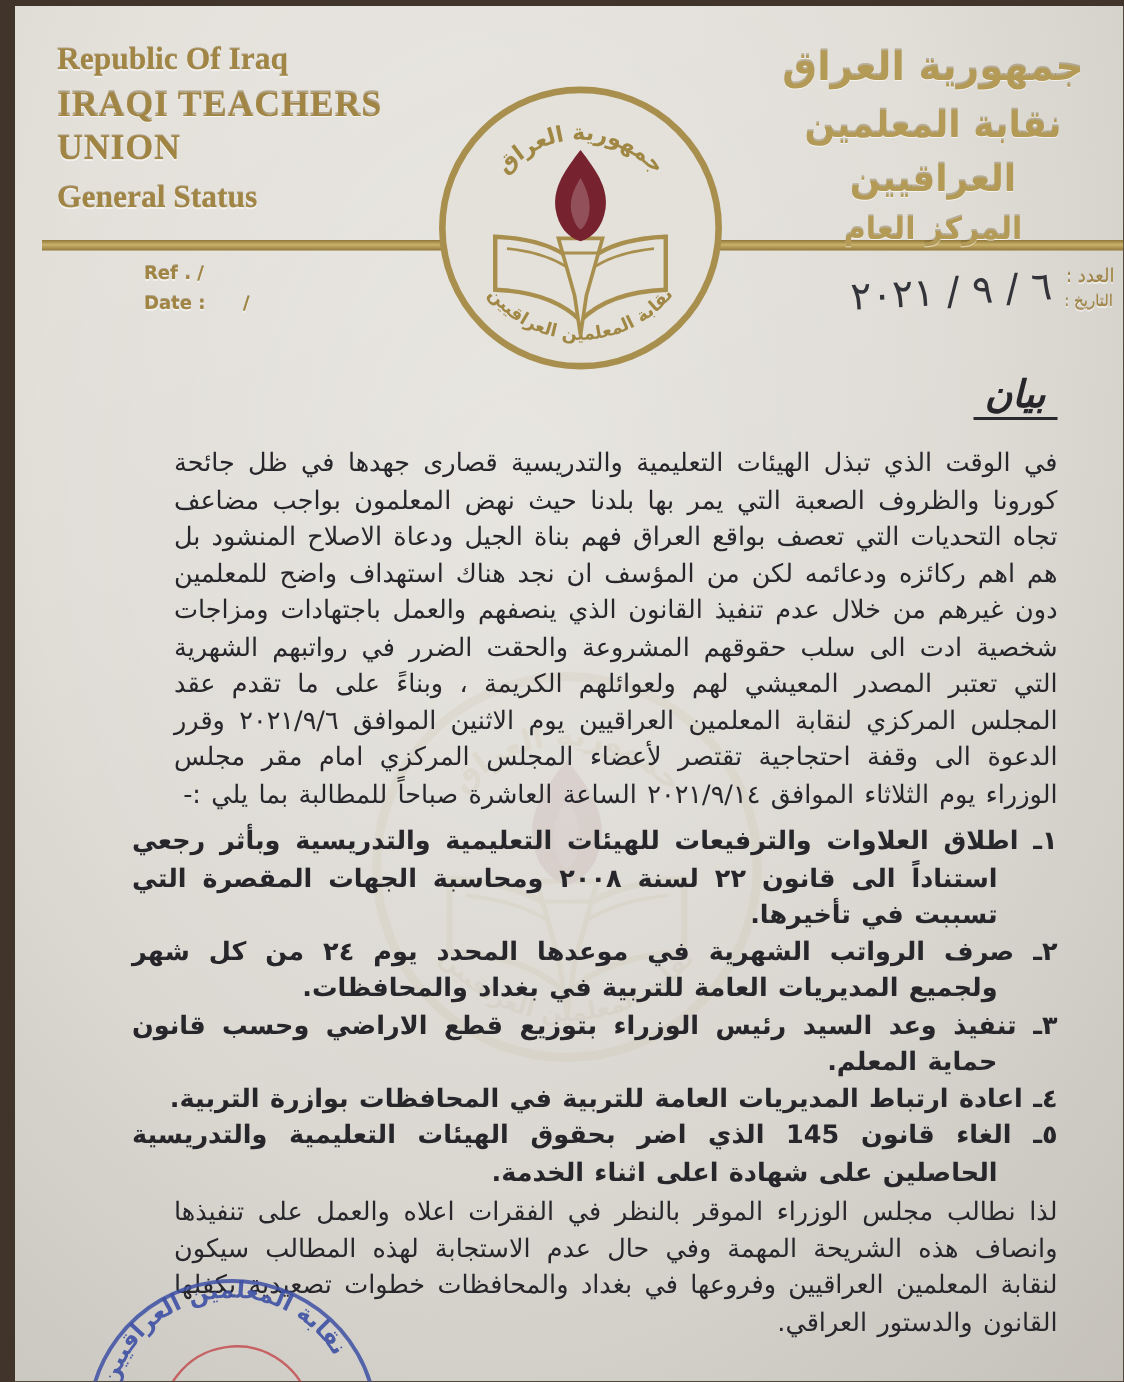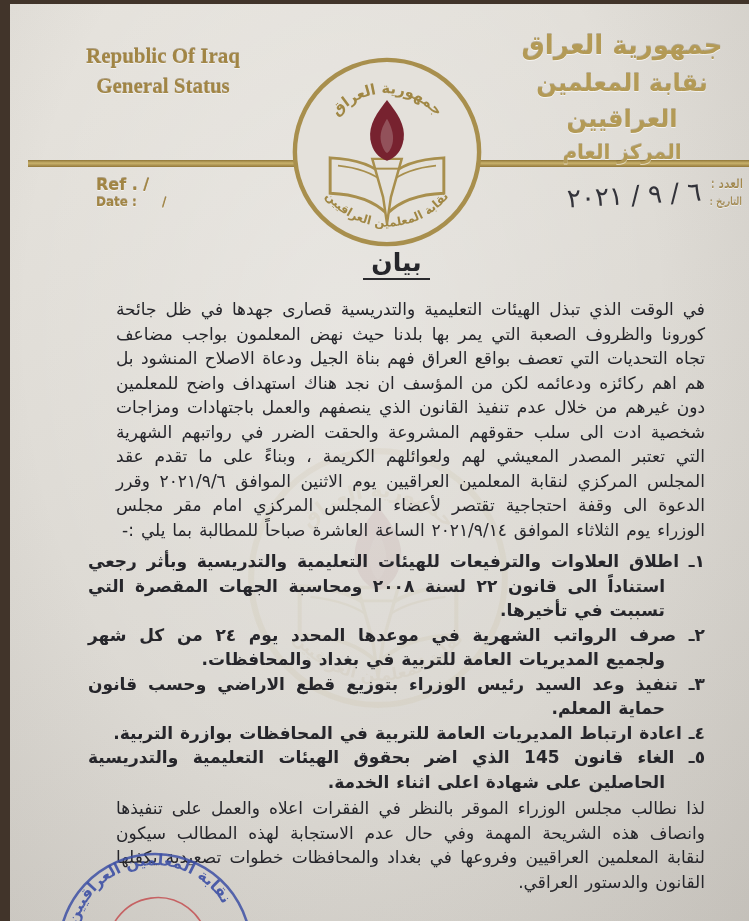--- a/index.html
+++ b/index.html
@@ -4,68 +4,69 @@
 <style>
   html,body{margin:0;padding:0;background:#41342a;}
   #page{position:relative;width:749px;height:921px;overflow:hidden;background:#41342a;font-family:"DejaVu Sans",sans-serif;}
   
   #paper{position:absolute;left:10px;top:4px;right:0;bottom:0;
          background:linear-gradient(155deg,#e6e3dd 0%,#dedbd5 45%,#d7d4ce 100%);}
   #paper::after{content:"";position:absolute;inset:0;pointer-events:none;
          background:radial-gradient(ellipse at 45% 35%, rgba(255,255,255,.25) 0%, rgba(0,0,0,0) 55%, rgba(60,50,40,.12) 100%);}
   .gold{color:#a18544;text-shadow:0 1px 0 rgba(255,255,255,.55),0 -1px 0 rgba(110,85,35,.45);}
   
-  #hdr-left{position:absolute;left:38px;top:44px;width:250px;text-align:center;
+  #hdr-left{position:absolute;left:38px;top:27px;width:250px;
             font-family:"Liberation Serif",serif;font-weight:bold;line-height:1.2;}
   #hdr-left .l1{font-size:21px;}
   #hdr-left .l2{font-size:24px;letter-spacing:.5px;margin-top:4px;}
   #hdr-left .l3{font-size:21px;margin-top:5px;}
   
   #hdr-right{position:absolute;right:8px;top:26px;width:238px;text-align:center;direction:rtl;
              font-weight:bold;color:#b39a56;line-height:1.5;
              text-shadow:0 1px 0 rgba(255,255,255,.6),0 -1px 0 rgba(110,85,35,.35);}
   #hdr-right .r1{font-size:26px;}
   #hdr-right .r2{font-size:24px;}
   #hdr-right .r3{font-size:20px;letter-spacing:2px;}
   
   #gold-line{position:absolute;left:28px;right:0;top:160px;height:7px;
              background:linear-gradient(#8f7638,#c9b26c 45%,#93783a);}
   
   #emblem{position:absolute;left:289px;top:54px;width:196px;height:196px;}
   .emblem-arc-text{fill:#a08744;font-weight:bold;}
   #watermark{position:absolute;left:243px;top:443px;width:270px;height:270px;opacity:.07;}
   
-  #ref-label{position:absolute;left:96px;top:175px;font-size:16px;font-weight:bold;white-space:pre;}
+  #ref-label{position:absolute;left:96px;top:175px;font-size:12px;font-weight:bold;white-space:pre;}
   #date-label{position:absolute;left:96px;top:195px;font-size:12px;font-weight:bold;white-space:pre;}
   #num-label-ar{position:absolute;right:6px;top:177px;font-size:12px;direction:rtl;}
   #date-label-ar{position:absolute;right:7px;top:196px;font-size:10px;direction:rtl;}
   #hand-date{position:absolute;right:48px;top:180px;font-size:26px;color:#33333a;direction:rtl;
              transform:rotate(-3deg);letter-spacing:3px;white-space:pre;}
   
   #text-block{position:absolute;left:88px;width:617px;top:248px;direction:rtl;color:#26262b;}
-  #stmt-title{text-align:center;margin-bottom:20px;}
+  #stmt-title{text-align:right;margin-bottom:20px;font-style:italic;}
   #stmt-title span{font-size:25px;font-weight:bold;border-bottom:2px solid #2a2a2e;padding:0 8px 1px;}
   .para{font-size:17px;line-height:24.5px;text-align:justify;word-spacing:1.5px;margin-left:28px;}
   #demands{margin-top:7px;font-weight:bold;}
   .demand{font-size:17px;line-height:24.5px;text-align:justify;word-spacing:1px;
           padding-right:40px;text-indent:-40px;}
   #closing{margin-top:2px;}
   
   #stamp{position:absolute;left:0px;top:842px;width:320px;height:160px;}
 </style>
 </head>
 <body>
 
 <div id="page">
   <div id="paper"></div>
 
   <div id="gold-line"></div>
 
   <div id="hdr-left" class="gold">
     <div class="l1">Republic Of Iraq</div>
+    <div class="l2">IRAQI TEACHERS UNION</div>
     <div class="l3">General Status</div>
   </div>
 
   <div id="hdr-right">
     <div class="r1">جمهورية العراق</div>
     <div class="r2">نقابة المعلمين العراقيين</div>
     <div class="r3">المركز العام</div>
   </div>
 
   <svg id="emblem" viewBox="0 0 200 200">

